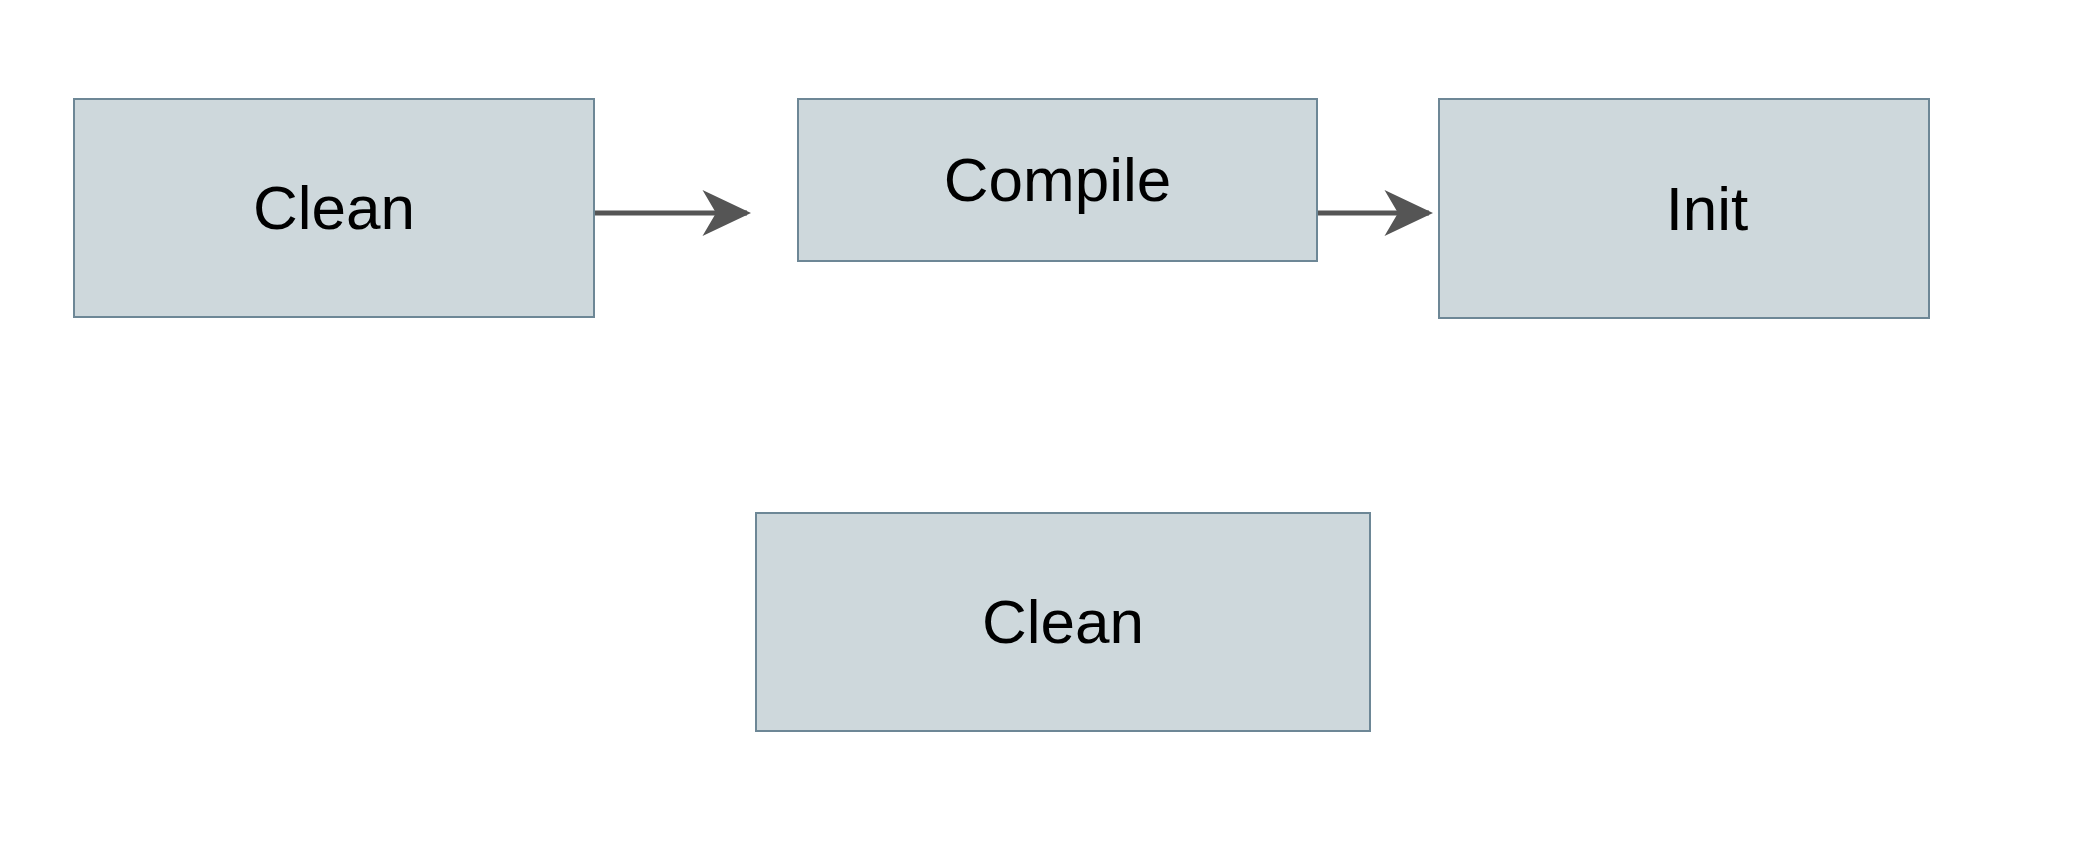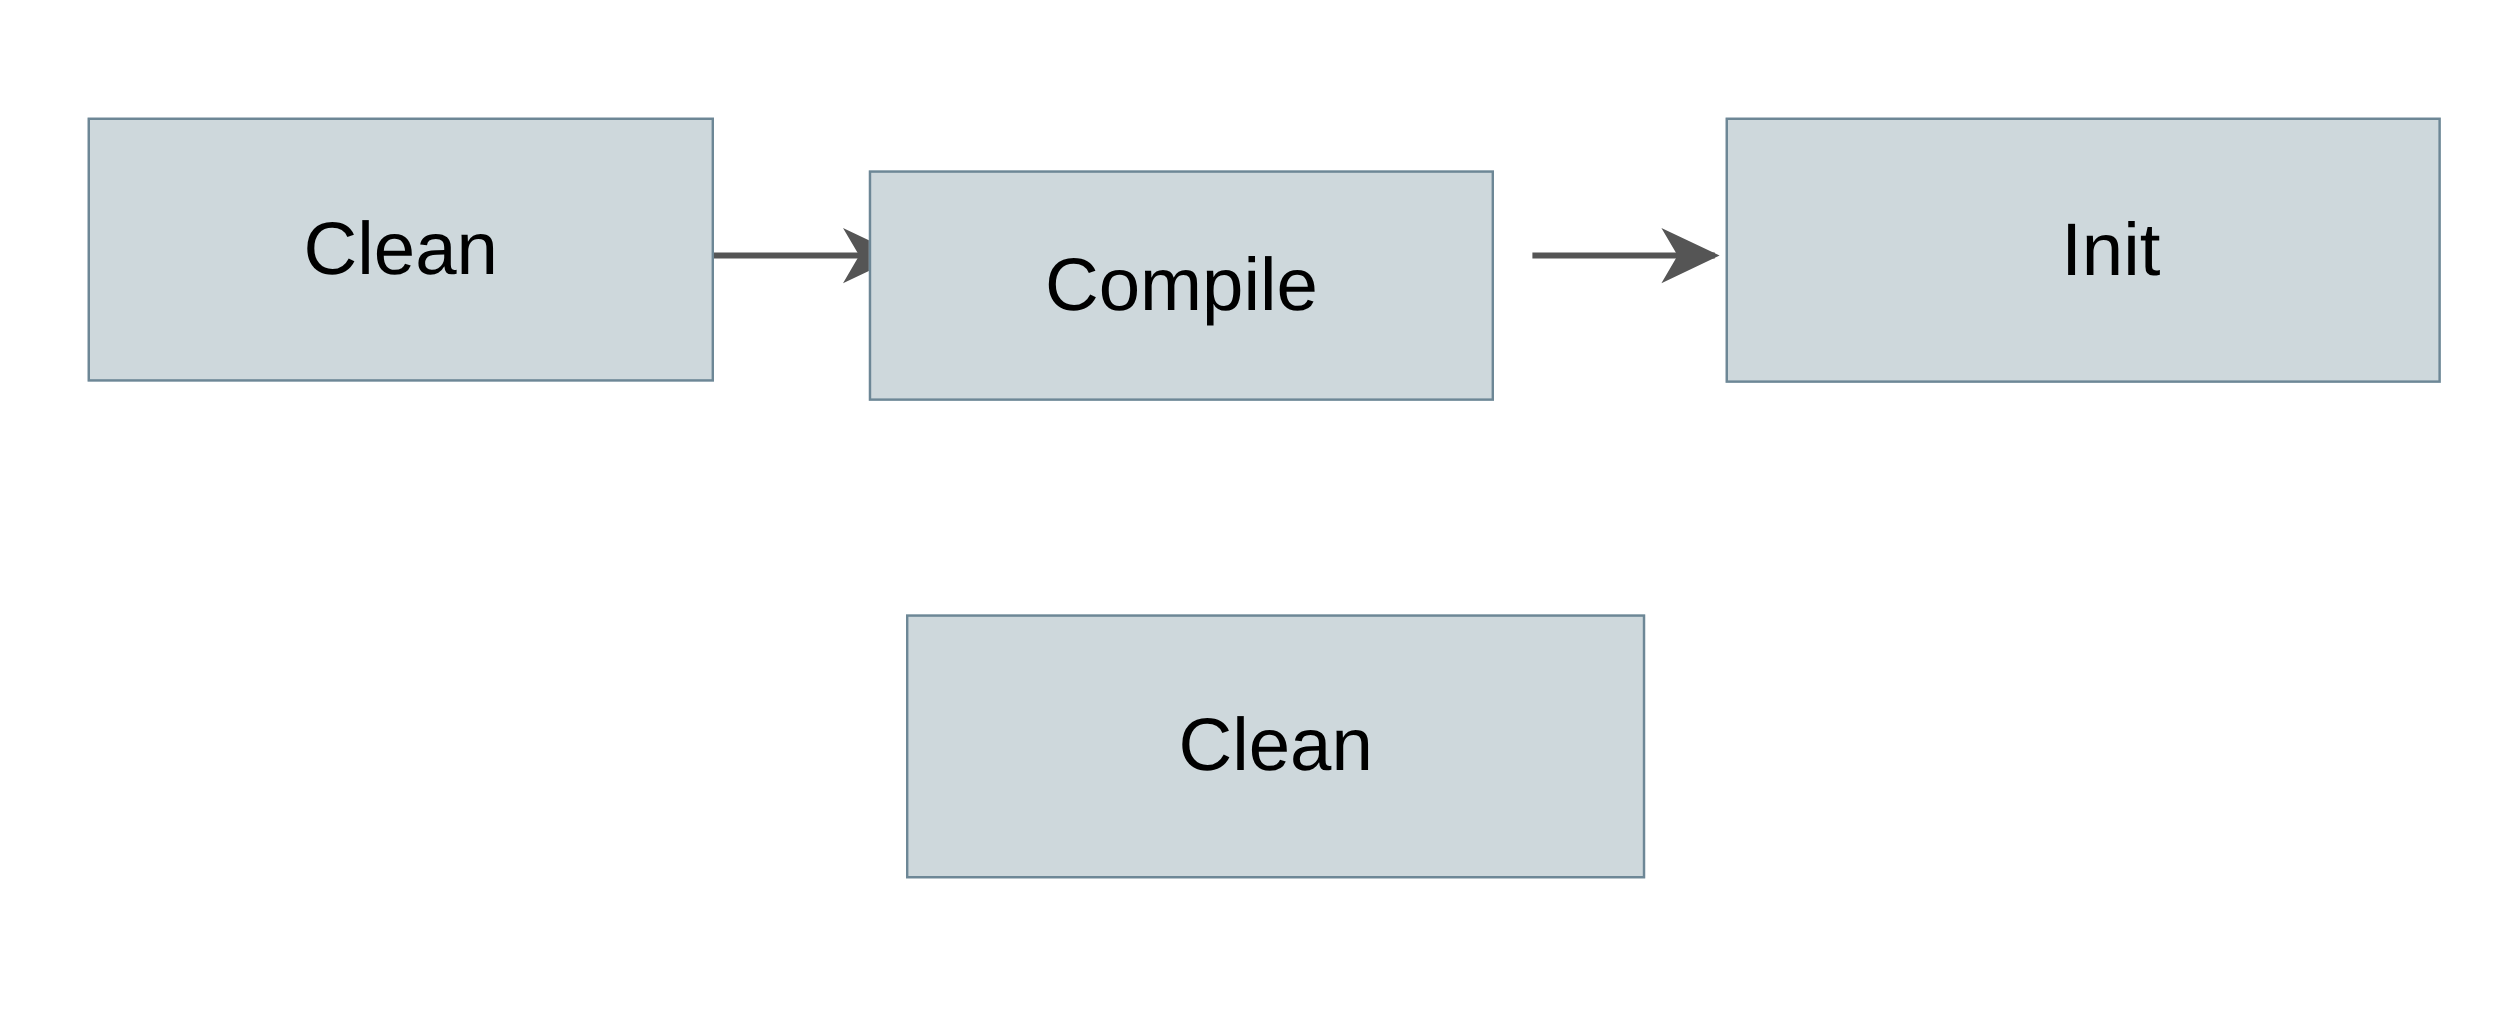--- a/index.html
+++ b/index.html
@@ -31,22 +31,22 @@
     font-family: "Liberation Sans", sans-serif;
     font-size: 62px;
     line-height: 1;
     color: #000000;
     letter-spacing: 0px;
     white-space: nowrap;
     user-select: none;
   }
   
   #node-dist    { left: 73px;  top: 98px;  width: 522px; height: 220px; }
-  #node-compile { left: 724px; top: 98px;  width: 521px; height: 192px; margin-top: 44px; }
-  #node-init    { left: 1438px;top: 98px;  width: 596px; height: 221px; padding-left: 46px; }
+  #node-compile { left: 797px; top: 98px;  width: 521px; height: 164px; }
+  #node-init    { left: 1438px;top: 98px;  width: 492px; height: 221px; padding-left: 46px; }
   #node-clean   { left: 755px; top: 512px; width: 616px; height: 220px; }
 
   .edge-layer {
     position: absolute;
     left: 0;
     top: 0;
     width: 2078px;
     height: 848px;
     pointer-events: none;
   }

